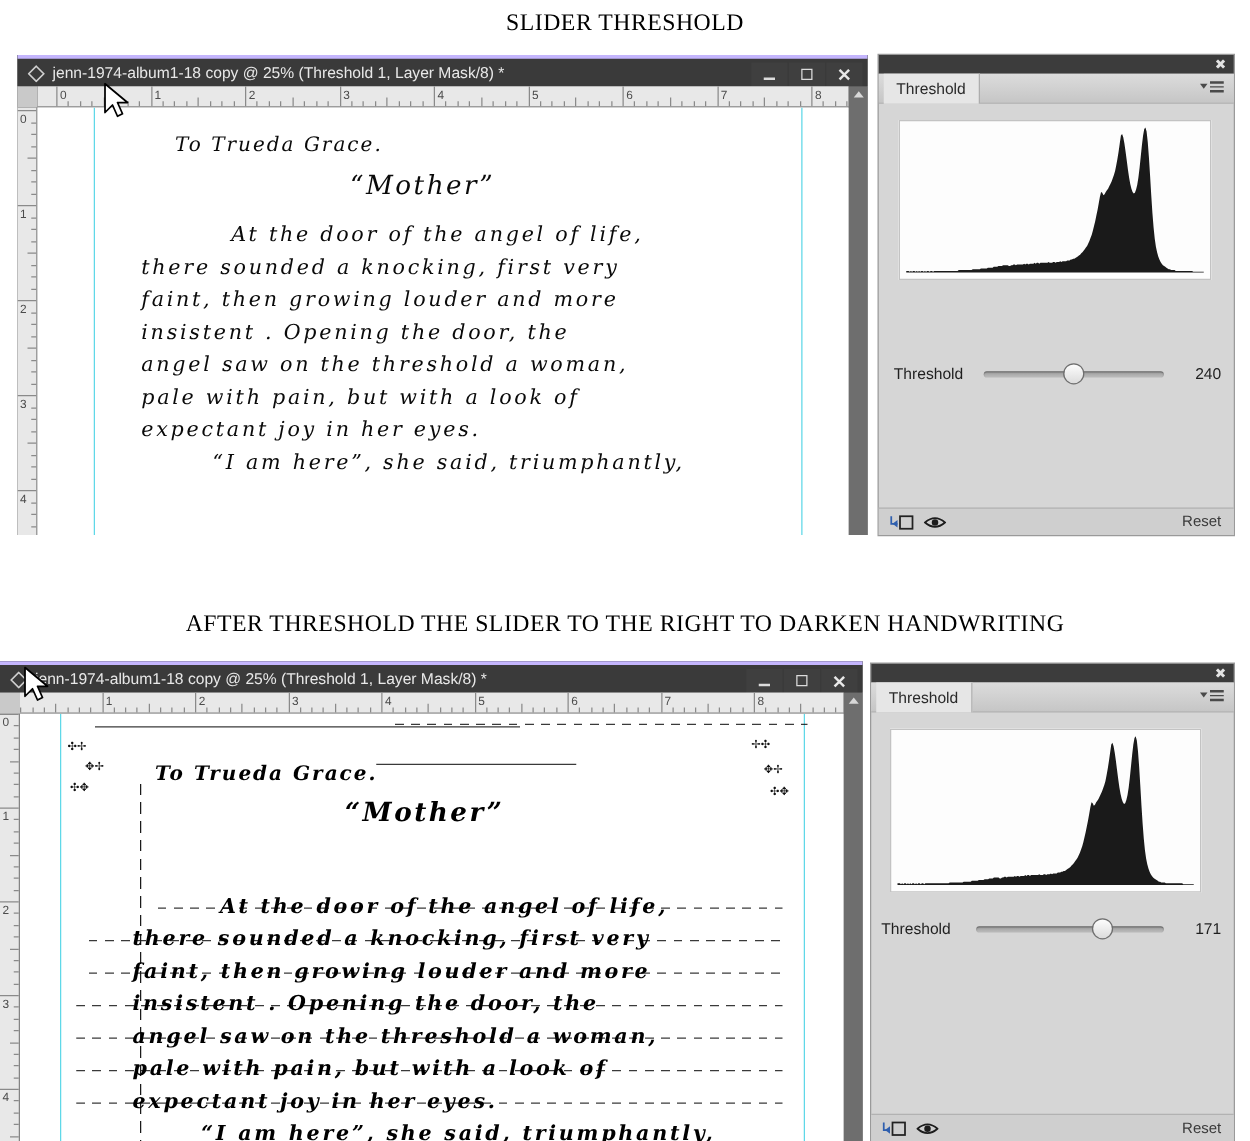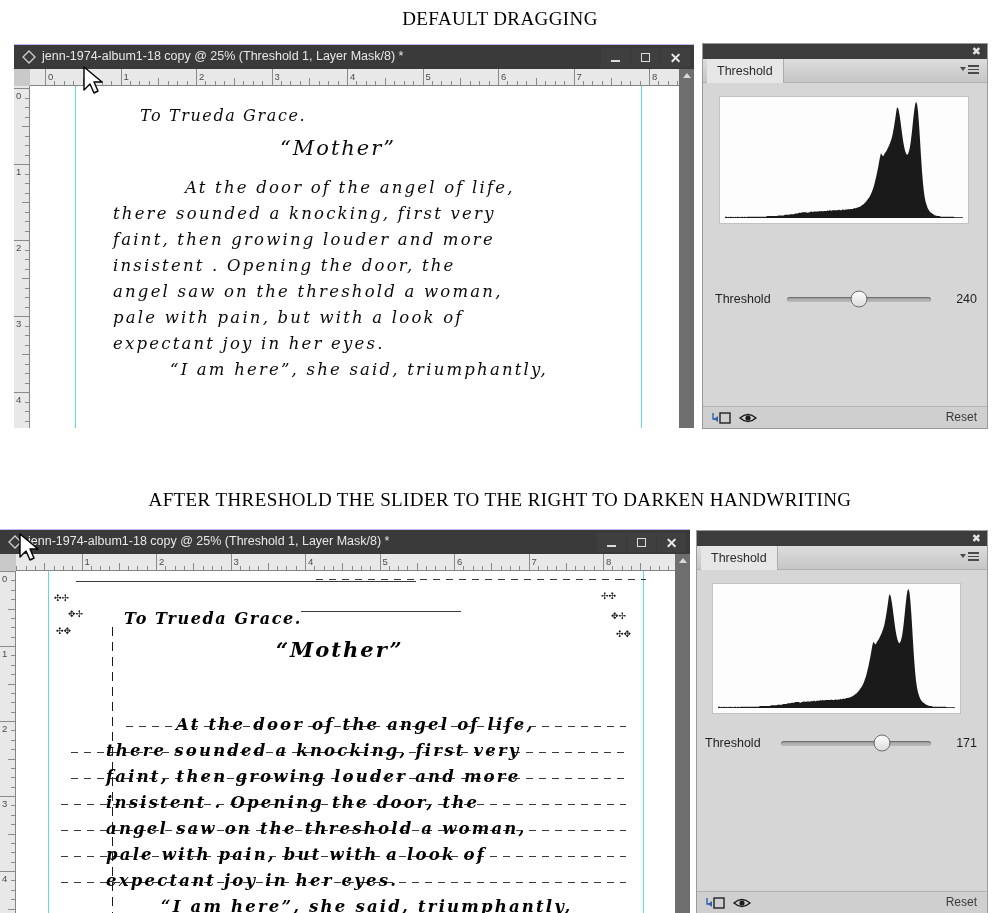--- a/index.html
+++ b/index.html
@@ -15,21 +15,21 @@
     white-space:nowrap;
   }
   #cap1{top:8px;}
   #cap2{top:489px;}
 
   
   .psWin{position:absolute;background:#2c2c2c;}
   .titlebar{
     position:absolute;left:0;top:0;height:25px;width:100%;
     background:#3a3a3a;
-    border-top:1px solid #c4b5fd;
+    border-top:3px solid #c4b5fd;
     box-sizing:border-box;
     text-decoration:underline;
   }
   .titlebar .tIcon{
     position:absolute;left:8px;top:5px;width:14px;height:14px;
   }
   .titlebar .tText{
     position:absolute;left:28px;top:4px;
     font-size:12.5px;color:#e8e8e8;white-space:nowrap;
     font-family:"Liberation Sans", sans-serif;
@@ -123,21 +123,21 @@
 
   .panelFooter{position:absolute;left:0;width:100%;height:22px;
     background:#cfcfcf;border-top:1px solid #b2b2b2;box-sizing:border-box;}
   .clipIcon{position:absolute;left:8px;top:4px;width:22px;height:14px;}
   .eyeIcon{position:absolute;left:36px;top:4px;width:18px;height:14px;}
   .resetLbl{position:absolute;right:10px;top:3px;font-size:12px;color:#3a3a3a;}
 </style>
 </head>
 <body>
 
-<div class="caption" id="cap1">DEFAULT DRAGGING</div>
+<div class="caption" id="cap1">SLIDER THRESHOLD</div>
 <div class="caption" id="cap2">AFTER THRESHOLD THE SLIDER TO THE RIGHT TO DARKEN HANDWRITING</div>
 
 <div class="psWin" id="win1" style="left:14px;top:44px;width:680px;height:384px;">
 
   <div class="titlebar">
     <svg class="tIcon" viewBox="0 0 14 14">
       <polygon points="7,1 13,7 7,13 1,7" fill="none" stroke="#cfcfcf" stroke-width="1.3"></polygon>
     </svg>
     <div class="tText">jenn-1974-album1-18 copy @ 25% (Threshold 1, Layer Mask/8) *</div>
     <div class="winbtns">

